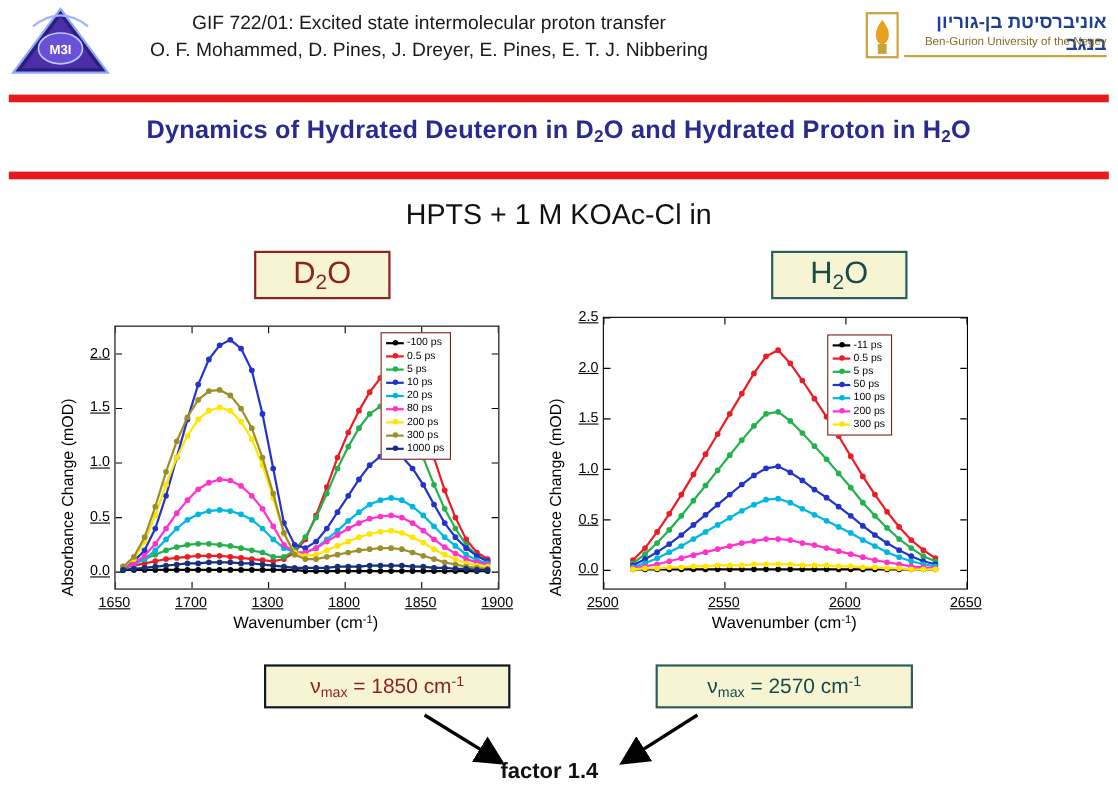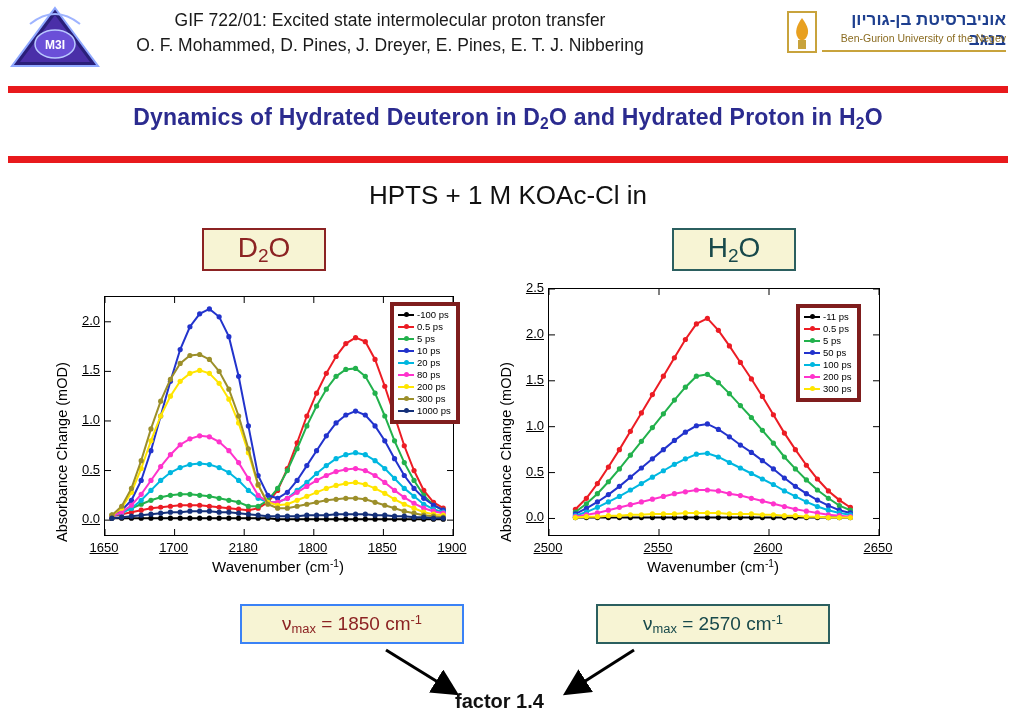--- a/index.html
+++ b/index.html
@@ -36,48 +36,48 @@
   }
   .subtitle{
     position:absolute;left:0;top:180px;width:1016px;text-align:center;
     font-size:26px;color:#111;
   }
   sub{font-size:0.68em;vertical-align:-0.28em;}
   sup{font-size:0.68em;vertical-align:0.45em;}
 
   .tagbox{
     position:absolute;border:2px solid #8c2323;background:#f7f4d4;
-    font-size:28px;text-align:center;padding:2px 14px;color:#8c2323;
+    font-size:28px;text-align:center;padding:2px 14px;color:#8c2323;margin-left:29px;
   }
   .tag-d2o{left:202px;top:228px;width:92px;}
   .tag-h2o{left:672px;top:228px;width:92px;border-color:#2b5f5f;color:#18494b;}
 
   .resbox{
-    position:absolute;border:2px solid #3b82f6;background:#f7f4d4;
+    position:absolute;border:2px solid #0f172a;background:#f7f4d4;
     font-size:19px;text-align:center;padding:6px 12px;color:#8c2323;
   }
   .res-left{left:240px;top:604px;width:196px;}
   .res-right{left:596px;top:604px;width:206px;border-color:#2b5f5f;color:#18494b;}
 
   .factor{
     position:absolute;left:455px;top:690px;font-size:20px;color:#111;font-weight:bold;
   }
 
   
   .plot{position:absolute;}
   .plot .frame{position:absolute;border:1px solid #000;background:#fff;}
   .ylabel{
     position:absolute;transform:rotate(-90deg);transform-origin:left top;
     font-size:14.5px;color:#000;white-space:nowrap;
   }
   .xlabel{position:absolute;font-size:15px;color:#000;text-align:center;}
   .tick-lab{position:absolute;font-size:13px;color:#000;text-decoration:underline;}
   .legend{
-    position:absolute;border:4px solid #7f1d1d;background:#fff;padding:3px 5px 3px 4px;
-    font-size:9.5px;line-height:1.22;margin-left:44px;
+    position:absolute;border:1px solid #7f1d1d;background:#fff;padding:3px 5px 3px 4px;
+    font-size:9.5px;line-height:1.22;
   }
   .legend .row{display:flex;align-items:center;height:12px;white-space:nowrap;}
   .legend .swatch{width:16px;height:2px;margin-right:3px;position:relative;display:inline-block;}
   .legend .swatch:after{
     content:"";position:absolute;left:6px;top:-2px;width:5px;height:5px;border-radius:50%;
     background:inherit;
   }
   .legend .lbl{color:#000;}
   svg{display:block;}
 </style>
@@ -492,21 +492,21 @@
   <div id="d2o-yticks">
       <div class="tick-lab" style="left: 30px; top: 219.125px; width: 30px; text-align: right;">0.0</div>
       <div class="tick-lab" style="left: 30px; top: 169.542px; width: 30px; text-align: right;">0.5</div>
       <div class="tick-lab" style="left: 30px; top: 119.958px; width: 30px; text-align: right;">1.0</div>
       <div class="tick-lab" style="left: 30px; top: 70.375px; width: 30px; text-align: right;">1.5</div>
       <div class="tick-lab" style="left: 30px; top: 20.7917px; width: 30px; text-align: right;">2.0</div>
     </div>
   <div id="d2o-xticks">
       <div class="tick-lab" style="left: 42px; top: 248px; width: 44px; text-align: center;">1650</div>
       <div class="tick-lab" style="left: 111.6px; top: 248px; width: 44px; text-align: center;">1700</div>
-      <div class="tick-lab" style="left: 181.2px; top: 248px; width: 44px; text-align: center;">2180</div>
+      <div class="tick-lab" style="left: 181.2px; top: 248px; width: 44px; text-align: center;">1300</div>
       <div class="tick-lab" style="left: 250.8px; top: 248px; width: 44px; text-align: center;">1800</div>
       <div class="tick-lab" style="left: 320.4px; top: 248px; width: 44px; text-align: center;">1850</div>
       <div class="tick-lab" style="left: 390px; top: 248px; width: 44px; text-align: center;">1900</div>
     </div>
 
   <div class="xlabel" style="left:64px;top:266px;width:348px;">
     <span>Wavenumber (cm</span><sup>-1</sup><span>)</span>
   </div>
 
   <div class="legend" id="legend-d2o" style="left:306px;top:10px;">

